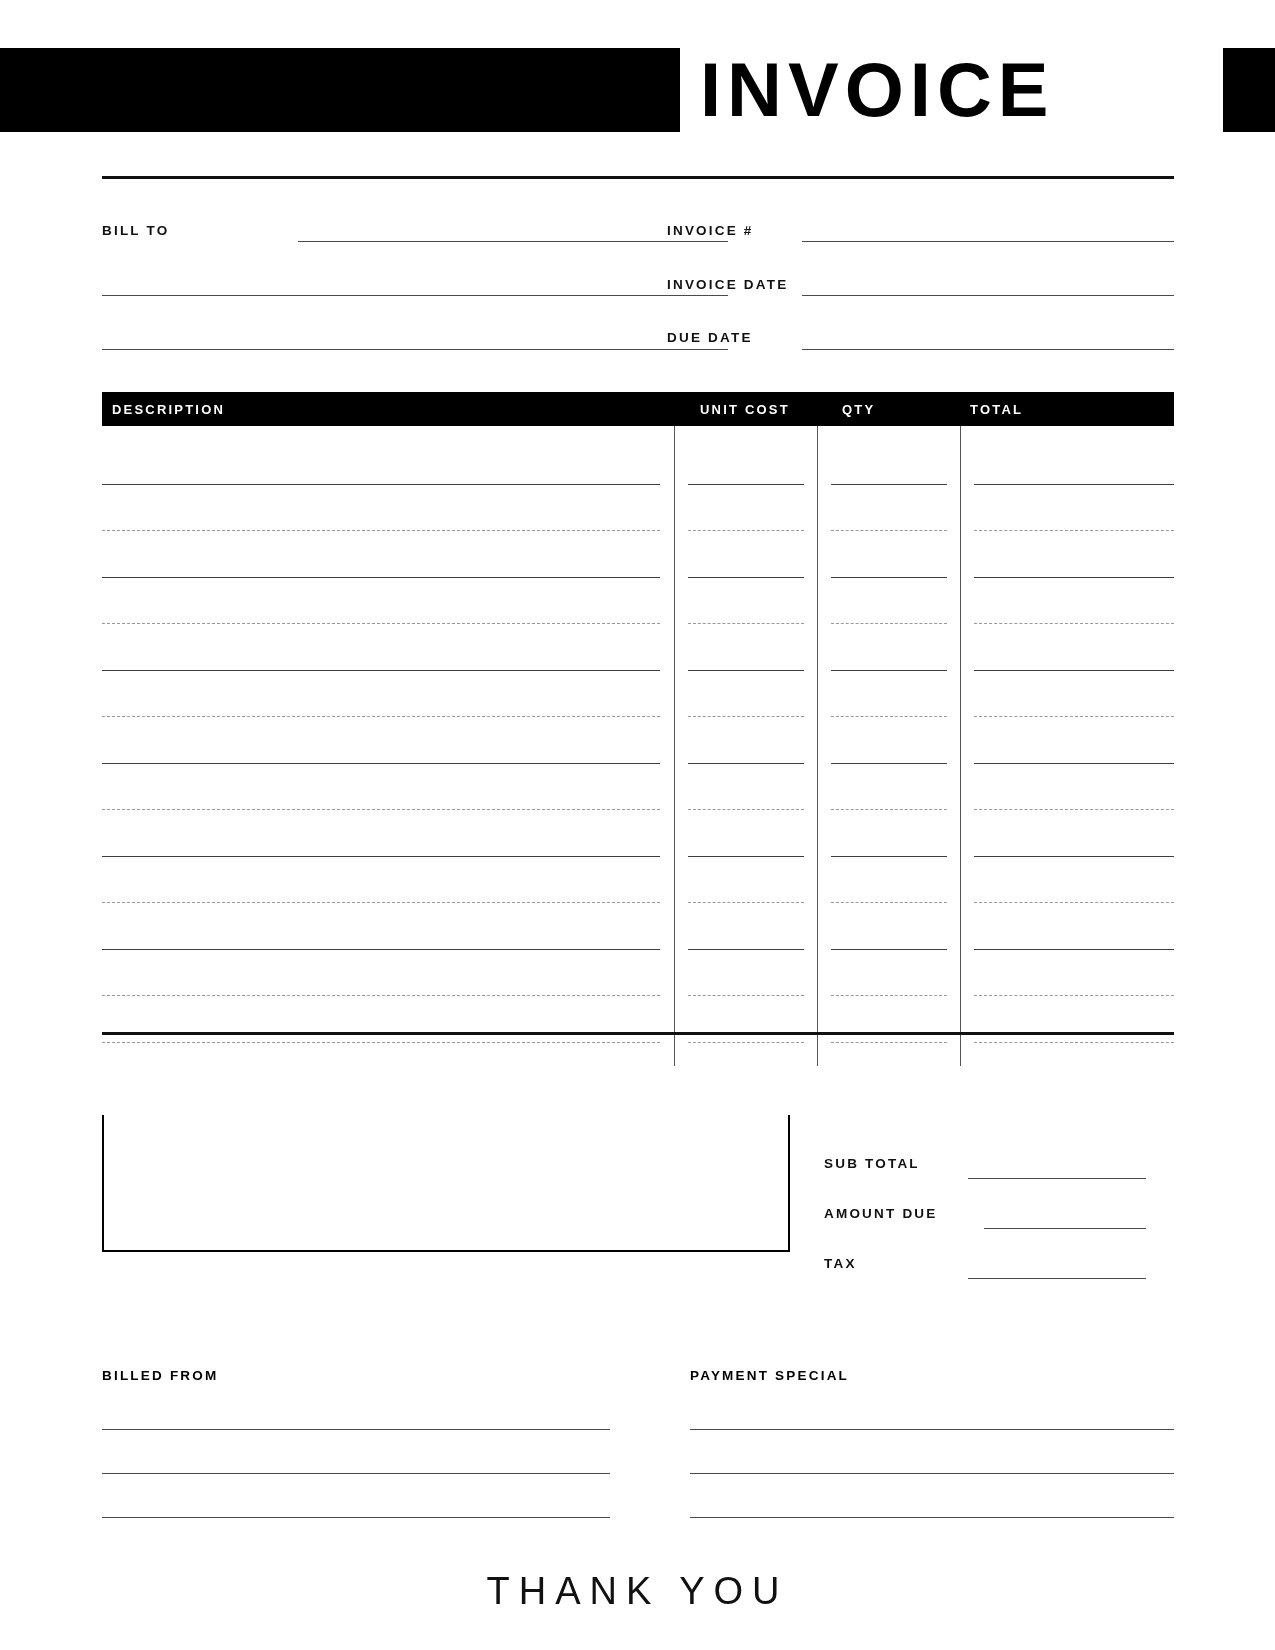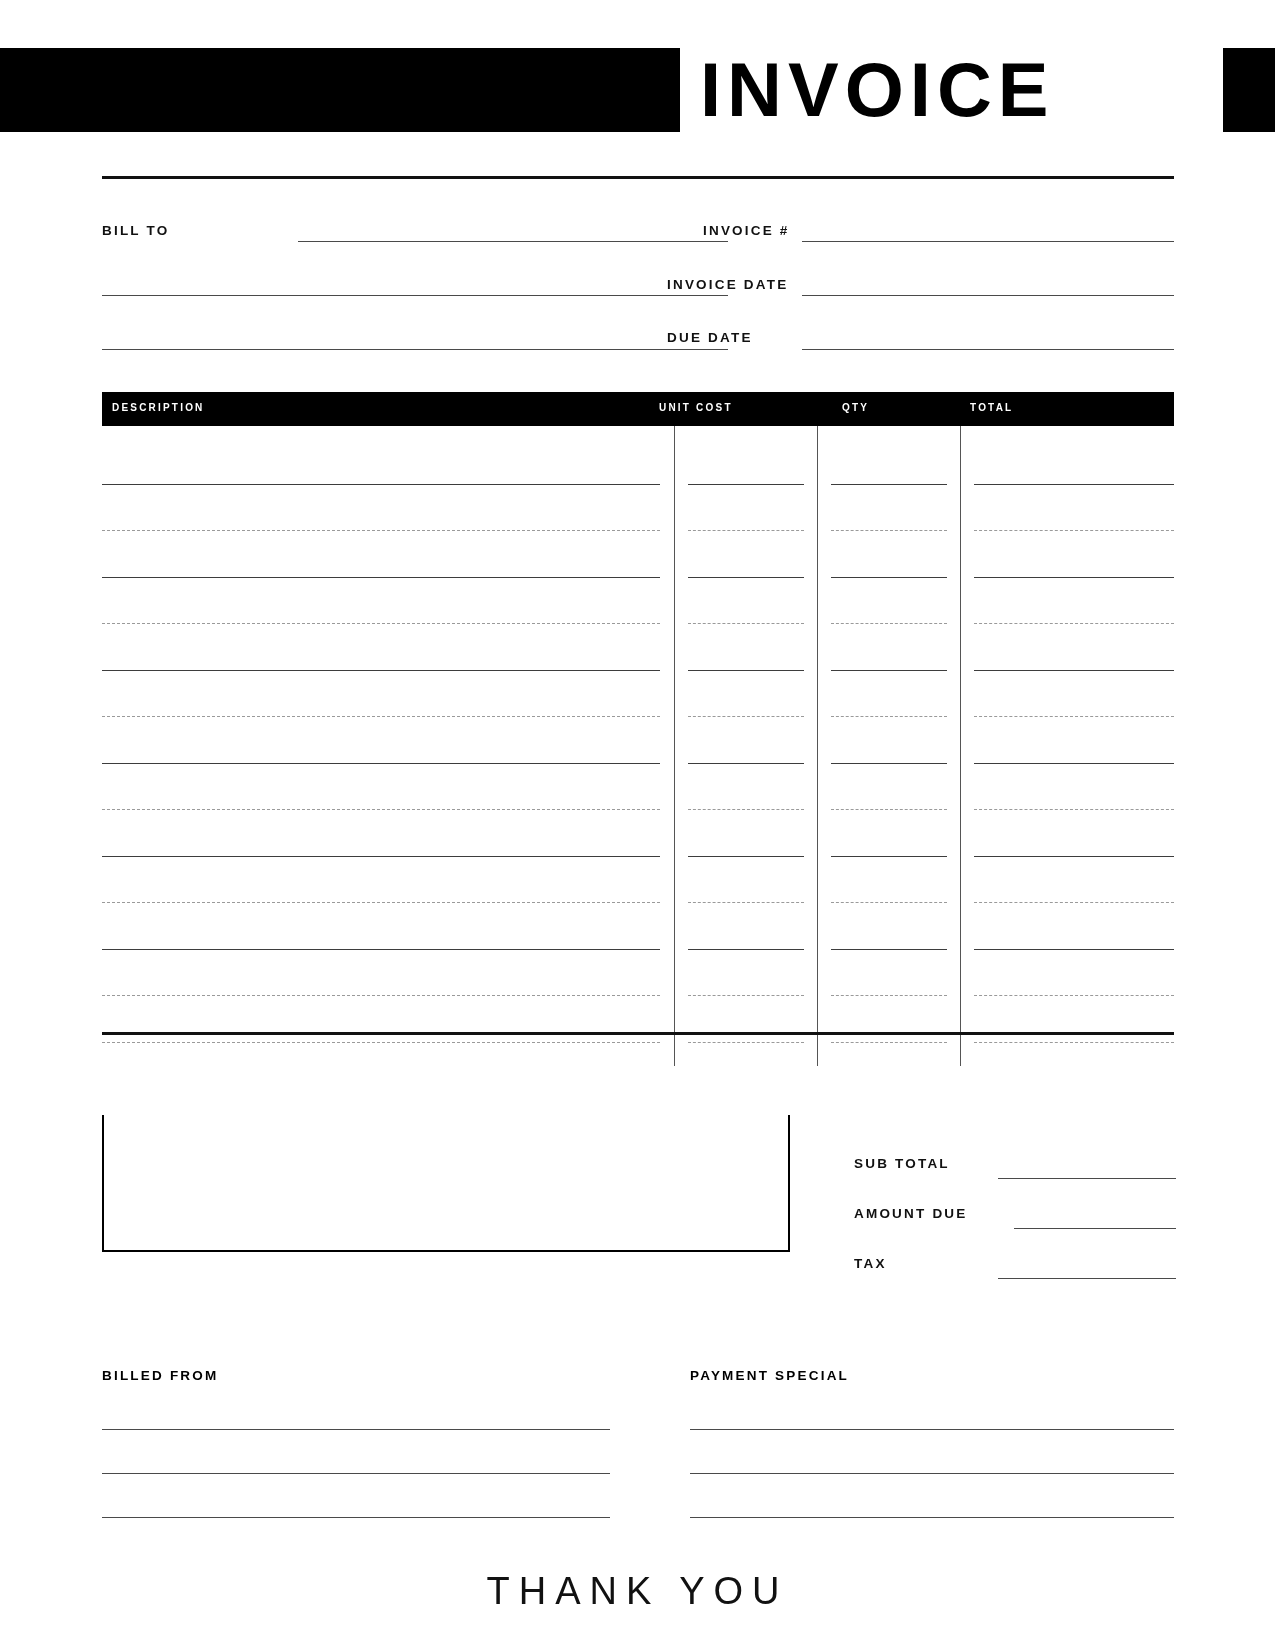--- a/index.html
+++ b/index.html
@@ -86,21 +86,21 @@
     top: 8px;
   }
   .fill-line {
     height: 1px;
     background: #4a4a4a;
   }
   .bl1 { position: absolute; left: 196px; top: 26px; width: 430px; }
   .bl2 { position: absolute; left: 0px;  top: 80px; width: 626px; }
   .bl3 { position: absolute; left: 0px;  top: 134px; width: 626px; }
 
-  .inv-num-label  { position: absolute; left: 565px; top: 8px; margin-left: 36px; }
+  .inv-num-label  { position: absolute; left: 565px; top: 8px; }
   .inv-date-label { position: absolute; left: 565px; top: 62px; }
   .due-date-label { position: absolute; left: 565px; top: 115px; text-align: center; }
 
   .rl1 { position: absolute; left: 700px; top: 26px; width: 372px; }
   .rl2 { position: absolute; left: 700px; top: 80px; width: 372px; }
   .rl3 { position: absolute; left: 700px; top: 134px; width: 372px; }
 
   
   .table {
     position: absolute;
@@ -110,28 +110,28 @@
   }
   .table-head {
     position: relative;
     height: 34px;
     background: #000000;
     color: #ffffff;
   }
   .th {
     position: absolute;
     top: 10px;
-    font-size: 10px;
+    font-size: 13px;
     font-weight: bold;
     letter-spacing: 2.2px;
     color: #ffffff;
     white-space: nowrap;
   }
   .th-desc { left: 10px; }
-  .th-unit { left: 557px; }
+  .th-unit { left: 598px; }
   .th-qty  { left: 740px; }
   .th-total{ left: 868px; }
 
   .table-body {
     position: relative;
     height: 640px;
   }
   .vline {
     position: absolute;
     top: 0;
@@ -190,21 +190,21 @@
   }
   .notes-box {
     height: 135px;
     border: 2px solid #000000;
     border-top: none;
     background: #ffffff;
   }
 
   .totals {
     position: absolute;
-    left: 854px;
+    left: 824px;
     top: 1150px;
     width: 322px;
   }
   .total-row {
     position: relative;
     height: 50px;
   }
   .total-row .label {
     position: absolute;
     left: 0;

